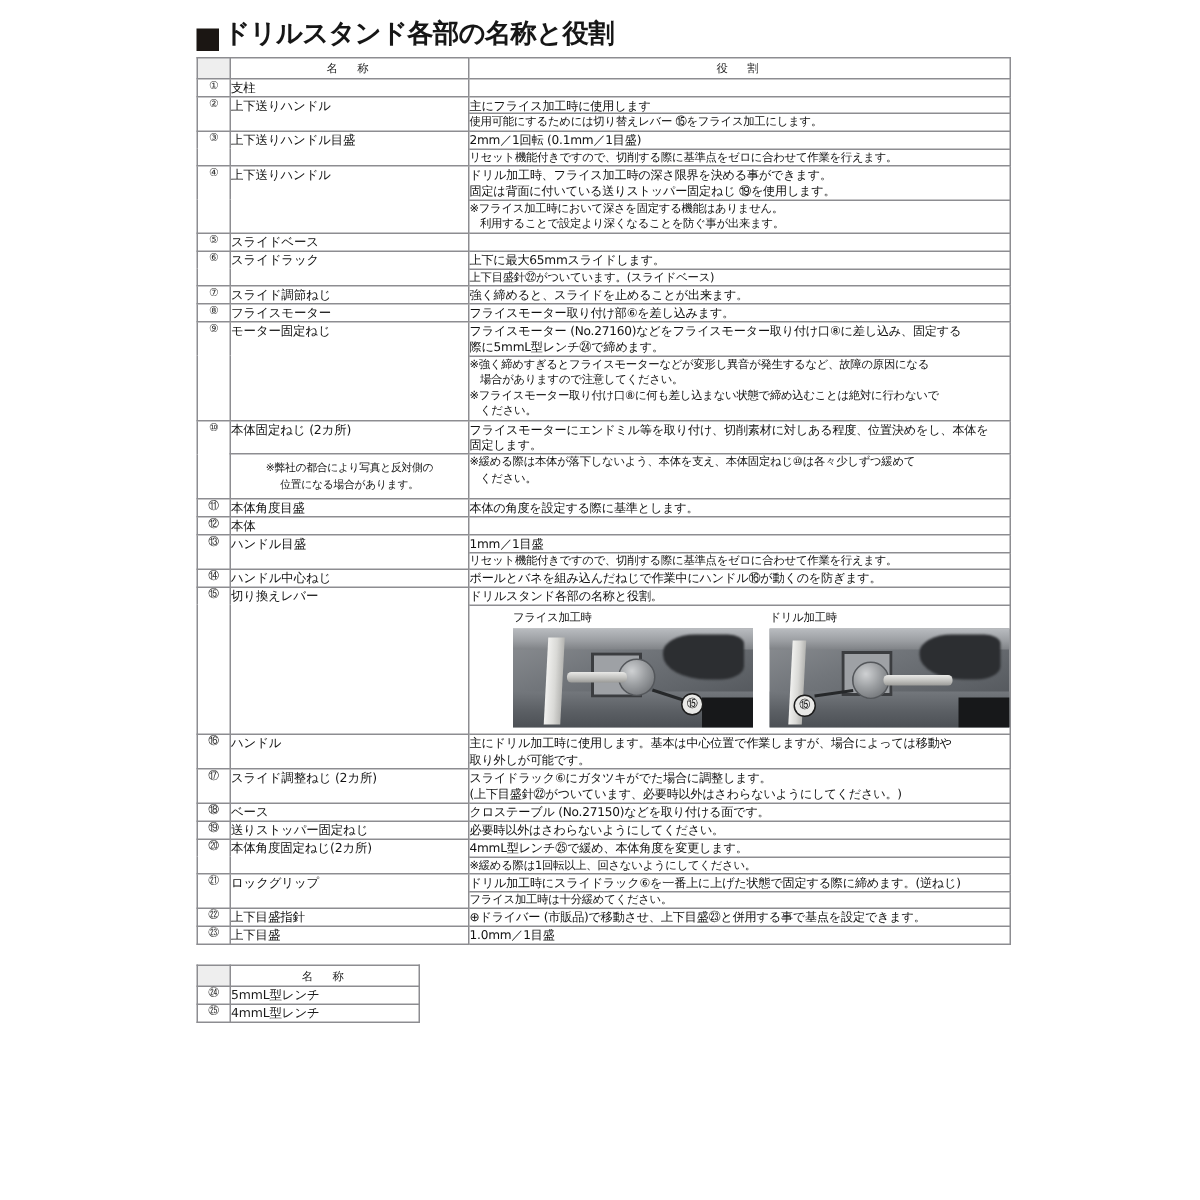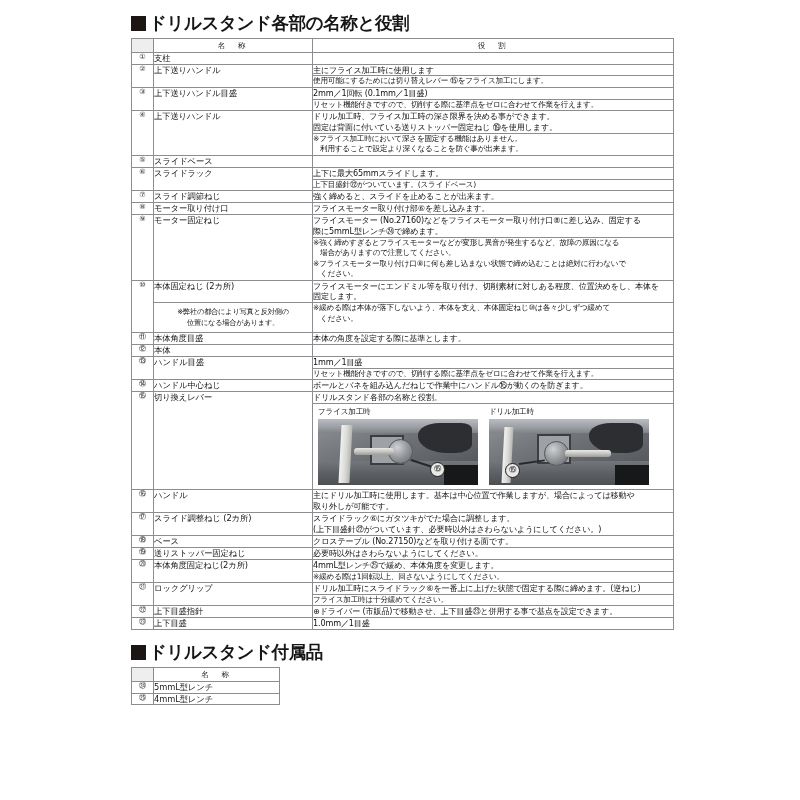--- a/index.html
+++ b/index.html
@@ -25,21 +25,21 @@
   .content {
     position: absolute;
     left: 131px;
     top: 14px;
     width: 542px;
   }
 
   
   .section-heading {
     display: flex;
-    align-items: center;
+    align-items: flex-end;
     font-size: 17.5px;
     font-weight: bold;
     letter-spacing: -0.4px;
     color: #161616;
     margin: 0 0 4px 0;
     line-height: 1.12;
   }
   .heading-mark {
     display: inline-block;
     width: 15px;
@@ -125,20 +125,21 @@
     display: block;
     padding-left: 7px;
   }
   td.empty { height: 11px; }
 
   
   .photo-wrap {
     display: flex;
     gap: 11px;
     padding: 3px 4px 4px 5px;
+    margin-left: 24px;
   }
   .photo-box { width: 160px; }
   .photo-cap {
     font-size: 7.6px;
     color: #121212;
     margin-bottom: 2.5px;
     letter-spacing: -0.2px;
   }
   .photo {
     position: relative;
@@ -322,21 +323,21 @@
           </tr>
           <tr>
             <td class="num" rowspan="1">⑦</td>
             <td class="name" rowspan="1">スライド調節ねじ</td>
             <td class="role">
               <span style="display:block">強く締めると、スライドを止めることが出来ます。</span>
             </td>
           </tr>
           <tr>
             <td class="num" rowspan="1">⑧</td>
-            <td class="name" rowspan="1">モーター取り付け口</td>
+            <td class="name" rowspan="1">フライスモーター</td>
             <td class="role">
               <span style="display:block">フライスモーター取り付け部⑥を差し込みます。</span>
             </td>
           </tr>
           <tr>
             <td class="num" rowspan="2">⑨</td>
             <td class="name" rowspan="2">モーター固定ねじ</td>
             <td class="role">
               <span style="display:block">フライスモーター (No.27160)などをフライスモーター取り付け口⑧に差し込み、固定する</span>
               <span style="display:block">際に5mmL型レンチ㉔で締めます。</span>
@@ -506,24 +507,20 @@
             <td class="num" rowspan="1">㉓</td>
             <td class="name" rowspan="1">上下目盛</td>
             <td class="role">
               <span style="display:block">1.0mm／1目盛</span>
             </td>
           </tr>
         </tbody>
     </table>
 
     <div class="attach-block">
-      <div class="section-heading">
-        <span class="heading-mark"></span>
-        <span>ドリルスタンド付属品</span>
-      </div>
       <table class="doc-table attach">
         <colgroup>
             <col class="a-num">
             <col class="a-name">
           </colgroup>
         <thead>
           <tr>
             <th class="blank"></th>
             <th>名　称</th>
           </tr>

